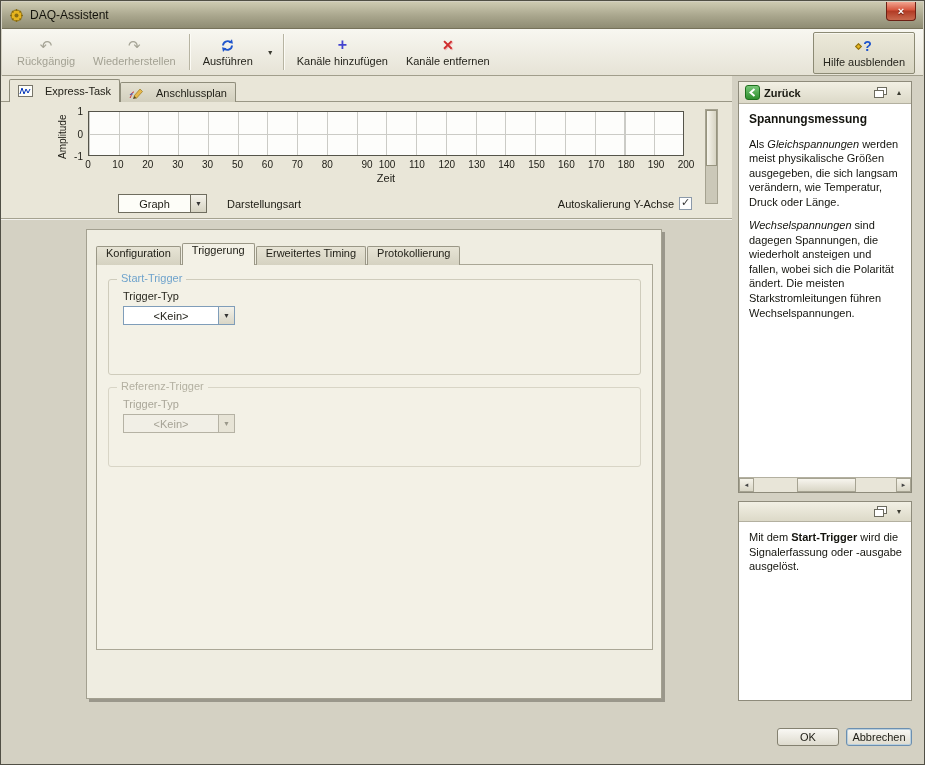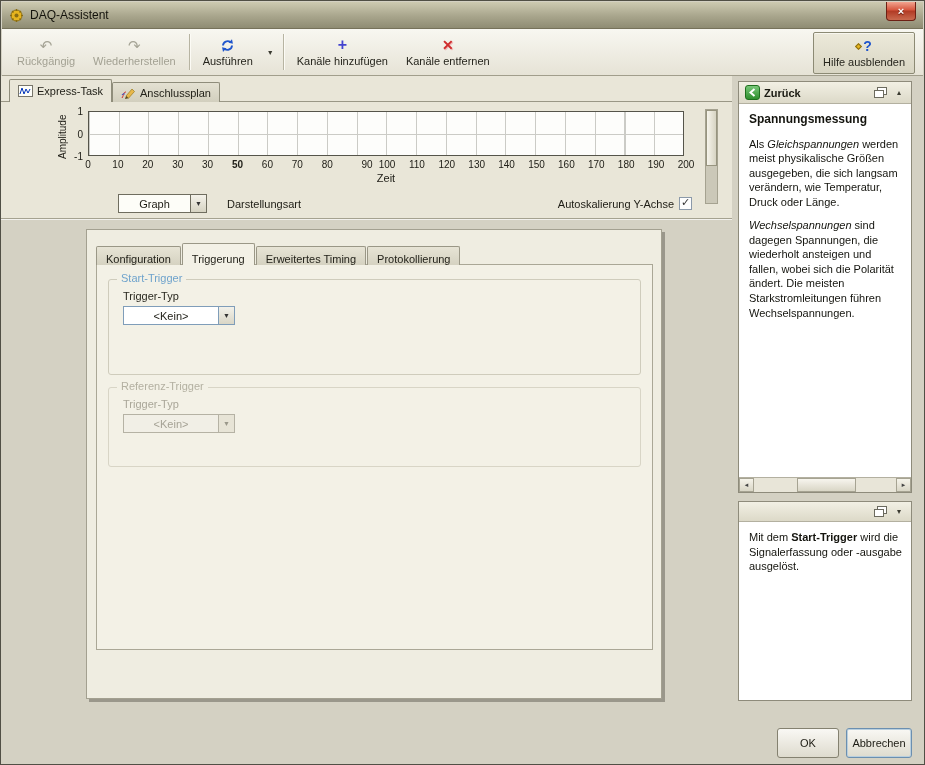--- a/index.html
+++ b/index.html
@@ -59,21 +59,21 @@
 
   
   .upper {
     position: absolute; left: 0; top: 75px; width: 731px; height: 143px;
     background: #e9e6d8; border-bottom: 1px solid #a5a290;
     box-shadow: 0 1px 0 rgba(255,255,255,0.7);
   }
   .tab-baseline { position: absolute; left: 0; top: 25px; width: 100%; border-top: 1px solid #9a9786; }
   .tabstrip { position: absolute; left: 8px; top: 3px; height: 23px; display: flex; align-items: flex-end; z-index: 2; }
   .task-tab {
-    display: flex; align-items: center; gap: 4px; font-size: 11px; padding: 0 8px;
+    display: flex; align-items: center; gap: 12px; font-size: 11px; padding: 0 8px;
     border: 1px solid #8f8d7b; border-bottom: none; border-radius: 2px 2px 0 0;
     background: linear-gradient(#e4e1d2, #d2cfbe); height: 20px; color: #23221a;
   }
   .task-tab.active { background: #e9e6d8; height: 23px; z-index: 3; }
 
   .graph-panel { position: absolute; left: 0; top: 26px; width: 731px; height: 117px; }
   .amp-label { position: absolute; left: 56px; top: 57px; transform: rotate(-90deg); transform-origin: 0 0; font-size: 10px; color: #22211a; }
   .y-ticks { position: absolute; left: 56px; top: 9px; width: 26px; height: 45px; }
   .y-tick { position: absolute; right: 0; transform: translateY(-50%); font-size: 10px; color: #22211a; }
   .plot {
@@ -98,21 +98,21 @@
 
   
   .dialog {
     position: absolute; left: 85px; top: 228px; width: 576px; height: 470px;
     background: #efede1; border: 1px solid #a3a090;
     box-shadow: 3px 3px 0 rgba(96, 94, 84, 0.5);
   }
   .dlg-tabs { position: absolute; left: 9px; top: 13px; display: flex; align-items: flex-end; z-index: 2; }
   .dlg-tab {
     font-size: 11px; padding: 0 9px; margin-right: 1px; height: 19px;
-    display: flex; align-items: flex-end;
+    display: flex; align-items: flex-start;
     border: 1px solid #9a9786; border-bottom: none; border-radius: 2px 2px 0 0;
     background: linear-gradient(#e7e4d5, #d5d2c1); color: #23221a;
   }
   .dlg-tab.active { background: #f3f1e6; height: 22px; z-index: 3; }
   .tab-page { position: absolute; left: 9px; top: 34px; width: 557px; height: 386px; border: 1px solid #aaa796; background: #f3f1e6; }
 
   .group { position: absolute; left: 11px; width: 533px; border: 1px solid #cfccbc; border-radius: 3px; }
   .group.start { top: 14px; height: 96px; }
   .group.ref { top: 122px; height: 80px; border-color: #d8d5c6; }
   .group-title { position: absolute; top: -8px; left: 8px; background: #f3f1e6; padding: 0 4px; font-size: 11px; }
@@ -147,21 +147,21 @@
   .link { color: #1e7d1e; text-decoration: underline; cursor: pointer; }
   .italic { font-style: italic; }
   .bold { font-weight: bold; }
   .hscroll { position: absolute; left: 0; right: 0; bottom: 0; height: 15px; background: #e8e5d8; border-top: 1px solid #b3b0a0; display: flex; align-items: center; }
   .hs-btn { width: 15px; height: 14px; background: linear-gradient(#f5f3ea, #d9d6c6); border: 1px solid #a6a392; font-size: 6px; display: flex; align-items: center; justify-content: center; color: #444; }
   .hs-track { flex: 1; position: relative; height: 14px; }
   .hs-thumb { position: absolute; left: 30%; width: 42%; top: 0; height: 14px; background: linear-gradient(#f7f5ee, #d9d6c6); border: 1px solid #a6a392; }
 
   
   .btn {
-    position: absolute; height: 30px; font-size: 11px;
+    position: absolute; height: 18px; font-size: 11px;
     border: 1px solid #848170; border-radius: 3px;
     background: linear-gradient(#f9f8f4, #dedbce);
     display: flex; align-items: center; justify-content: center; color: #1d1c14;
   }
   .ok { left: 776px; top: 727px; width: 62px; }
   .cancel { left: 845px; top: 727px; width: 66px; border-color: #6b8fb0; box-shadow: inset 0 0 0 1px #b9cfde; }
 </style>
 </head>
 <body>
 
@@ -263,21 +263,21 @@
         </div>
       <div class="plot">
           <div class="midline"></div>
         </div>
       <div class="x-ticks">
           <span class="x-tick" style="left: 0%;">0</span>
           <span class="x-tick" style="left: 5%;">10</span>
           <span class="x-tick" style="left: 10%;">20</span>
           <span class="x-tick" style="left: 15%;">30</span>
           <span class="x-tick" style="left: 20%;">30</span>
-          <span class="x-tick" style="left: 25%; font-weight: bold;">50</span>
+          <span class="x-tick" style="left: 25%;">50</span>
           <span class="x-tick" style="left: 30%;">60</span>
           <span class="x-tick" style="left: 35%;">70</span>
           <span class="x-tick" style="left: 40%;">80</span>
           <span class="x-tick" style="left: 45%; padding-left: 20px;">90</span>
           <span class="x-tick" style="left: 50%;">100</span>
           <span class="x-tick" style="left: 55%;">110</span>
           <span class="x-tick" style="left: 60%;">120</span>
           <span class="x-tick" style="left: 65%;">130</span>
           <span class="x-tick" style="left: 70%;">140</span>
           <span class="x-tick" style="left: 75%;">150</span>

